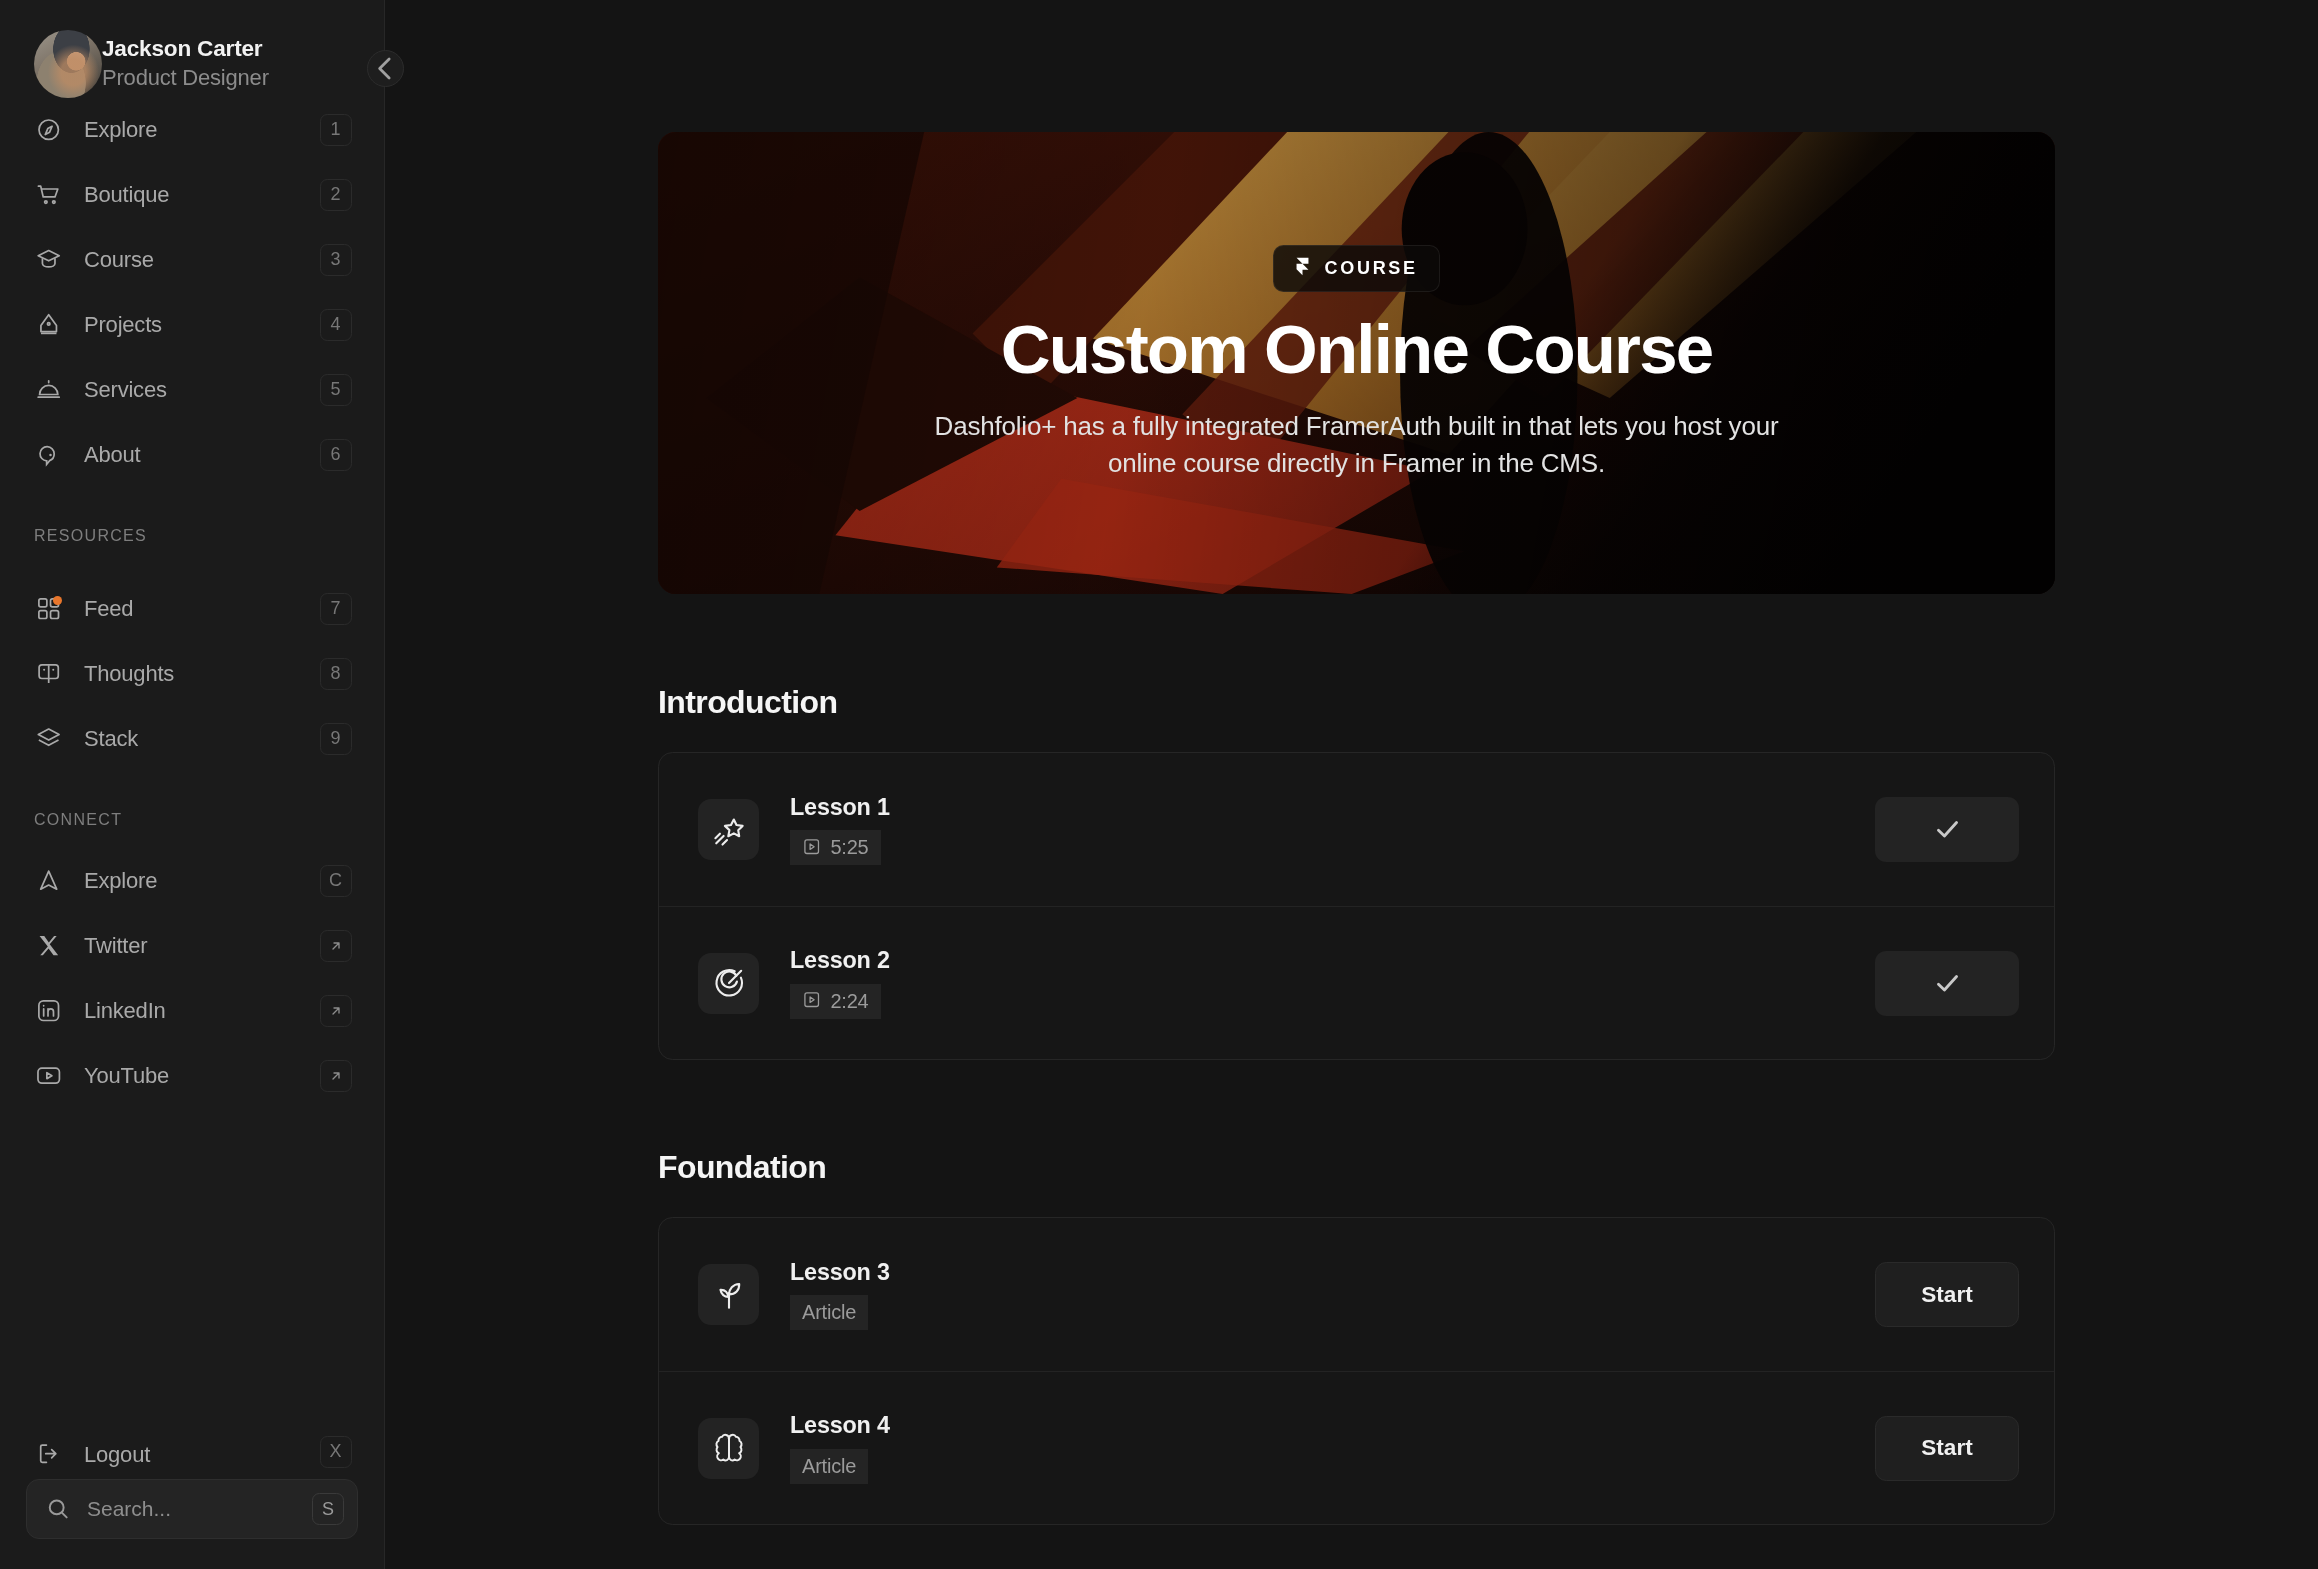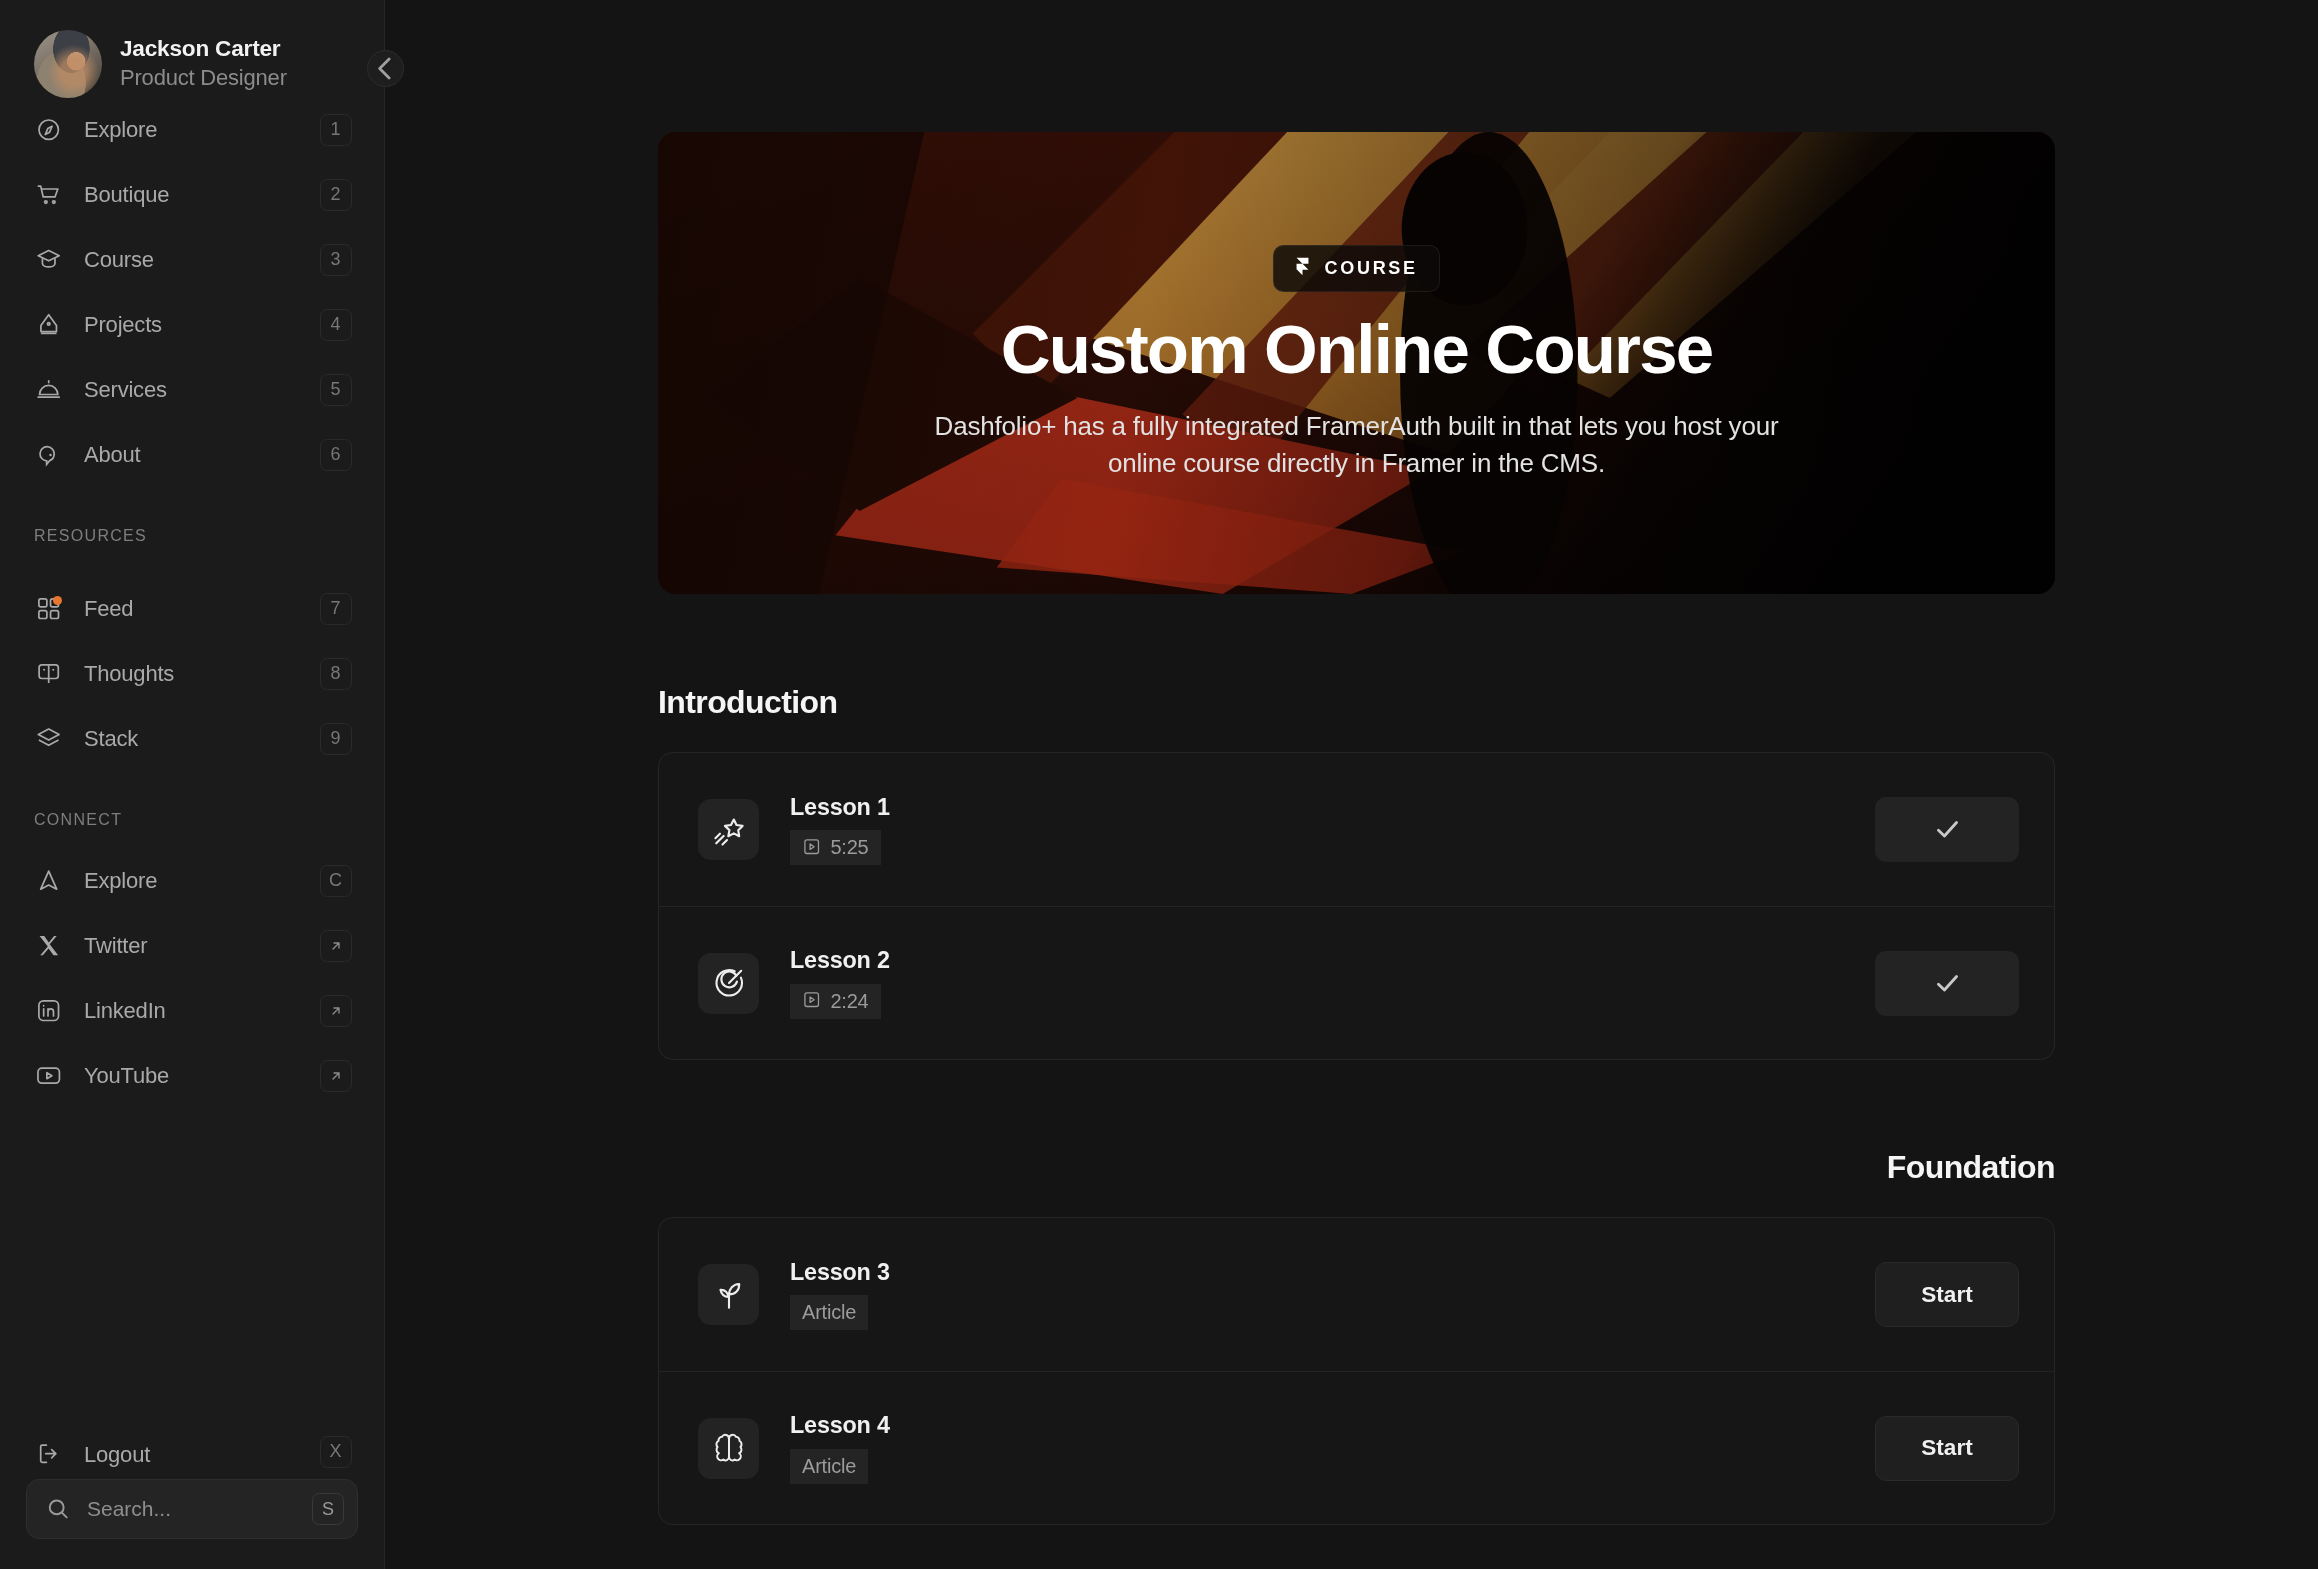--- a/index.html
+++ b/index.html
@@ -13,21 +13,21 @@
 
   
   .sidebar {
     width: 385px; height: 1570px;
     background: #1b1b1b;
     border-right: 0.8px solid #272727;
     padding: 0 26px;
     display: flex; flex-direction: column;
     position: relative; flex: 0 0 385px;
   }
-  .profile { display: flex; align-items: center; gap: 18px; padding: 30px 0 0 8px; height: 97px; }
+  .profile { display: flex; align-items: center; padding: 30px 0 0 8px; height: 97px; }
   .avatar {
     width: 68px; height: 68px; border-radius: 50%;
     background:
       radial-gradient(circle at 62% 46%, #c89a78 0 16%, rgba(200,154,120,0) 17%),
       radial-gradient(ellipse at 55% 28%, #3c3f45 0 34%, rgba(60,63,69,0) 35%),
       radial-gradient(ellipse at 40% 78%, #8d816f 0 42%, rgba(141,129,111,0) 43%),
       linear-gradient(150deg, #9c968c 0%, #7e7468 40%, #58524a 75%, #403a34 100%);
     flex: 0 0 68px; overflow: hidden; position: relative;
   }
   .avatar::after {
@@ -107,21 +107,21 @@
   }
   .badge-text { font-size: 18px; letter-spacing: 2.7px; font-weight: 600; color: #fff; }
   .hero-title { font-size: 69px; font-weight: 700; color: #fff; letter-spacing: -1.8px; line-height: 1.05; }
   .hero-sub {
     margin-top: 21px; font-size: 26px; line-height: 1.42; color: #e2e2e2;
     text-align: center; max-width: 904px; letter-spacing: -0.2px;
   }
 
   .section-title { font-size: 32px; font-weight: 700; color: #f5f5f5; letter-spacing: -0.6px; }
   .sec-intro { margin-top: 90px; }
-  .sec-found { margin-top: 89px; text-align: right; }
+  .sec-found { margin-top: 89px; }
 
   .lesson-card {
     margin-top: 31px; border: 0.8px solid #262626; border-radius: 14.5px;
     background: #161616; overflow: hidden;
   }
   .lesson-row {
     height: 153px; display: flex; align-items: center; padding: 0 35px 0 39px; gap: 31px;
   }
   .lesson-row + .lesson-row { border-top: 0.8px solid #232323; }
   .lesson-tile {

